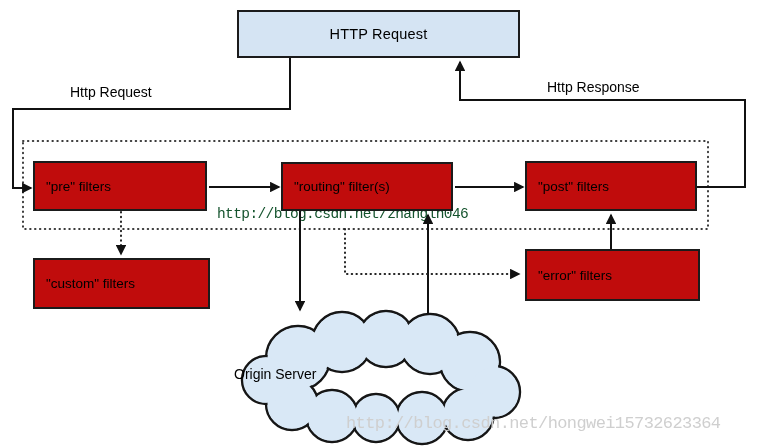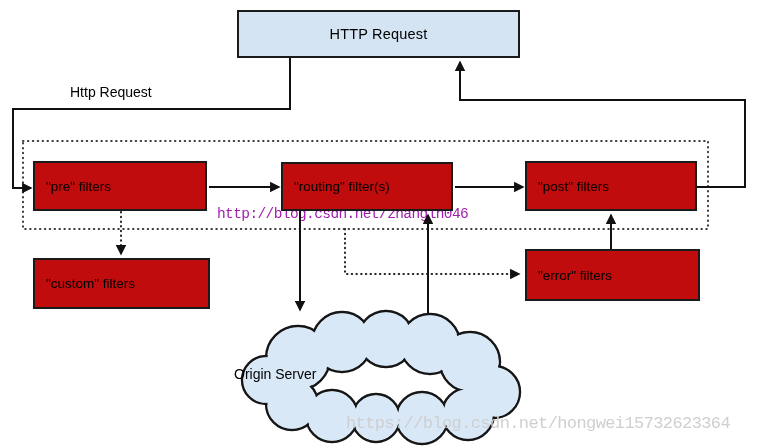--- a/index.html
+++ b/index.html
@@ -30,21 +30,21 @@
   .lbl-response{left:547px;top:79px;}
   .cloud-svg{position:absolute;left:234px;top:306px;}
   .cloud-label{
     position:absolute;left:234px;top:366px;width:270px;text-align:left;
     font-size:14px;
   }
   .watermark{
     position:absolute;font-family:"Liberation Mono", monospace;white-space:nowrap;
     pointer-events:none;
   }
-  .wm-top{left:217px;top:206px;font-size:14.5px;color:#a21caf;letter-spacing:-.6px;}
+  .wm-top{left:217px;top:206px;font-size:14.5px;color:#14532d;letter-spacing:-.6px;}
   .wm-bottom{left:346px;top:414px;font-size:17px;color:#cfcfcf;letter-spacing:-.6px;}
 </style>
 </head>
 <body>
 
 <div class="stage">
 
   <svg class="cloud-svg" width="292" height="142" viewBox="0 0 292 142">
     <g stroke="#161616" stroke-width="2.4" fill="#d9e8f6">
       <circle cx="64" cy="52" r="32"></circle>
@@ -70,21 +70,21 @@
       <circle cx="234" cy="108" r="24.5"></circle>
       <circle cx="188" cy="112" r="24.5"></circle>
       <circle cx="142" cy="112" r="22.5"></circle>
       <circle cx="98" cy="110" r="24.5"></circle>
       <circle cx="58" cy="98" r="24.5"></circle>
       <circle cx="32" cy="74" r="22.5"></circle>
     </g>
   </svg>
 
   <div class="watermark wm-top">http://blog.csdn.net/zhanglh046</div>
-  <div class="watermark wm-bottom">https://blog.csdn.net/hongwei15732623364</div>
+  <div class="watermark wm-bottom">http://blog.csdn.net/hongwei15732623364</div>
 
   <div class="box http-box">
     <span>HTTP Request</span>
   </div>
 
   <div class="box red-box box-pre">
     <span>"pre" filters</span>
   </div>
 
   <div class="box red-box box-routing">
@@ -97,20 +97,21 @@
 
   <div class="box red-box box-error">
     <span>"error" filters</span>
   </div>
 
   <div class="box red-box box-custom">
     <span>"custom" filters</span>
   </div>
 
   <div class="flow-label lbl-request">Http Request</div>
+  <div class="flow-label lbl-response">Http Response</div>
 
   <div class="cloud-label">Origin Server</div>
 
   <svg class="overlay" viewBox="0 0 760 448">
     <defs>
       <marker id="arr" viewBox="0 0 10 10" refX="8.5" refY="5" markerWidth="10.5" markerHeight="10.5" orient="auto" markerUnits="userSpaceOnUse">
         <path d="M0,0 L10,5 L0,10 Z" fill="#111"></path>
       </marker>
     </defs>
 

